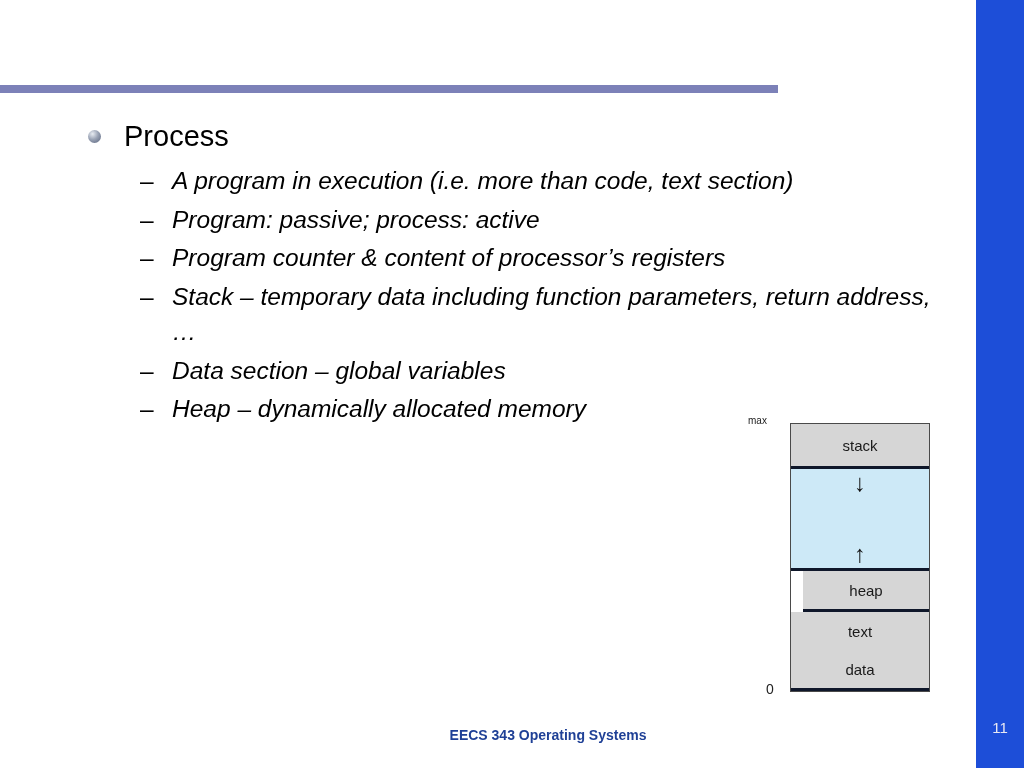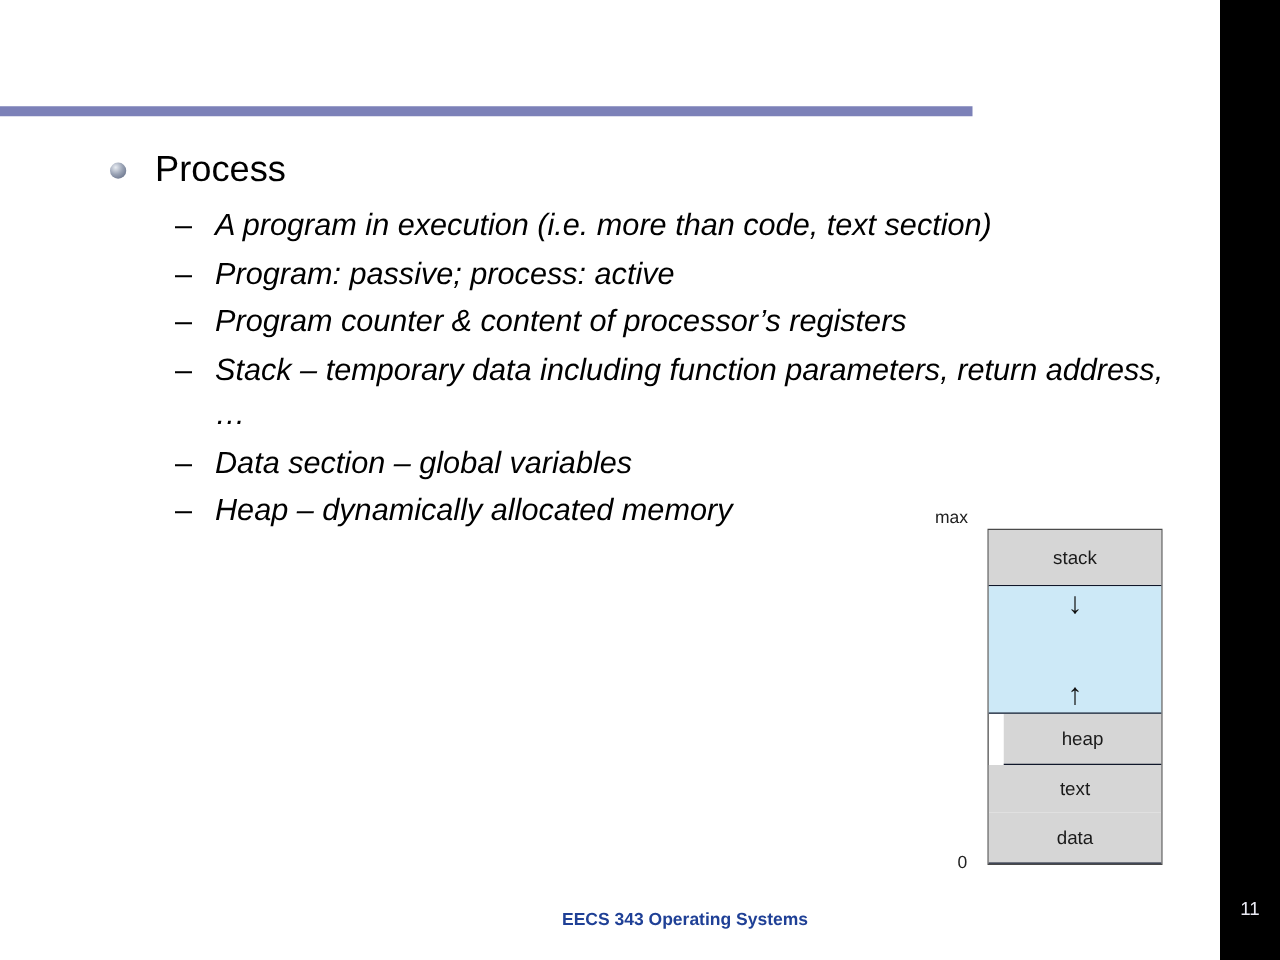--- a/index.html
+++ b/index.html
@@ -1,50 +1,50 @@
 <!DOCTYPE html>
 <html><head>
 <meta charset="utf-8">
 <style>
   html,body{margin:0;padding:0;background:#ffffff;}
   .slide{
     position:relative;width:1024px;height:768px;background:#ffffff;overflow:hidden;
     font-family:"Liberation Sans",sans-serif;
   }
   
-  .side-band{position:absolute;right:0;top:0;width:48px;height:768px;background:#000000;}
+  .side-band{position:absolute;right:0;top:0;width:48px;height:768px;background:#1d4ed8;}
   .page-number{position:absolute;top:719px;left:0;width:100%;text-align:center;
     color:#e9e9f3;font-size:15px;}
   
   .title{position:absolute;left:88px;top:18px;font-size:40px;font-weight:bold;
     color:#17375e;}
   .rule{position:absolute;left:0;top:85px;width:778px;height:8px;background:#7c81b8;}
   
   .content{position:absolute;left:88px;top:108px;width:862px;color:#000;}
   .l1{display:flex;align-items:center;font-size:29px;margin:12px 0 10px 0;text-align:right;}
   .ball{width:13px;height:13px;border-radius:50%;margin-right:23px;flex:0 0 13px;
     background:radial-gradient(circle at 35% 30%, #e8ecf2 0%, #9aa3b5 45%, #55607a 100%);}
   .l2{display:flex;font-size:24.5px;line-height:1.45;margin:3px 0;padding-left:52px;}
   .dash{width:32px;flex:0 0 32px;}
   .l2-text{flex:1;font-style:italic;}
   
   .mem{position:absolute;left:790px;top:423px;width:140px;height:269px;
     border:1px solid #4a4a4a;box-sizing:border-box;display:flex;flex-direction:column;}
   .mem-sec{display:flex;align-items:center;justify-content:center;font-size:15px;
-    color:#1a1a1a;border-bottom:1px solid #0f172a;background:#d6d6d6;box-sizing:border-box;}
+    color:#1a1a1a;border-bottom:3px solid #0f172a;background:#d6d6d6;box-sizing:border-box;}
   .sec-stack{height:45px;}
   .sec-free{height:102px;background:#cde9f7;position:relative;}
   .sec-heap{height:41px;margin-left:12px;}
   .sec-data{height:41px;}
   .sec-text{height:40px;border-bottom:none;flex:1;}
   .arrow-down{position:absolute;top:2px;left:50%;transform:translateX(-50%);
     font-size:24px;line-height:1;color:#111;}
   .arrow-up{position:absolute;bottom:2px;left:50%;transform:translateX(-50%);
     font-size:24px;line-height:1;color:#111;}
-  .max-label{position:absolute;left:748px;top:405px;font-size:14px;color:#222;}
+  .max-label{position:absolute;left:748px;top:415px;font-size:10px;color:#222;}
   .zero-label{position:absolute;left:766px;top:681px;font-size:14px;color:#222;}
   
   .footer{position:absolute;left:548px;top:726px;transform:translateX(-50%);
     text-align:center;color:#1f4096;font-weight:bold;font-size:14px;line-height:1.35;
     white-space:nowrap;}
 </style>
 </head>
 <body>
 
 <div class="slide">

